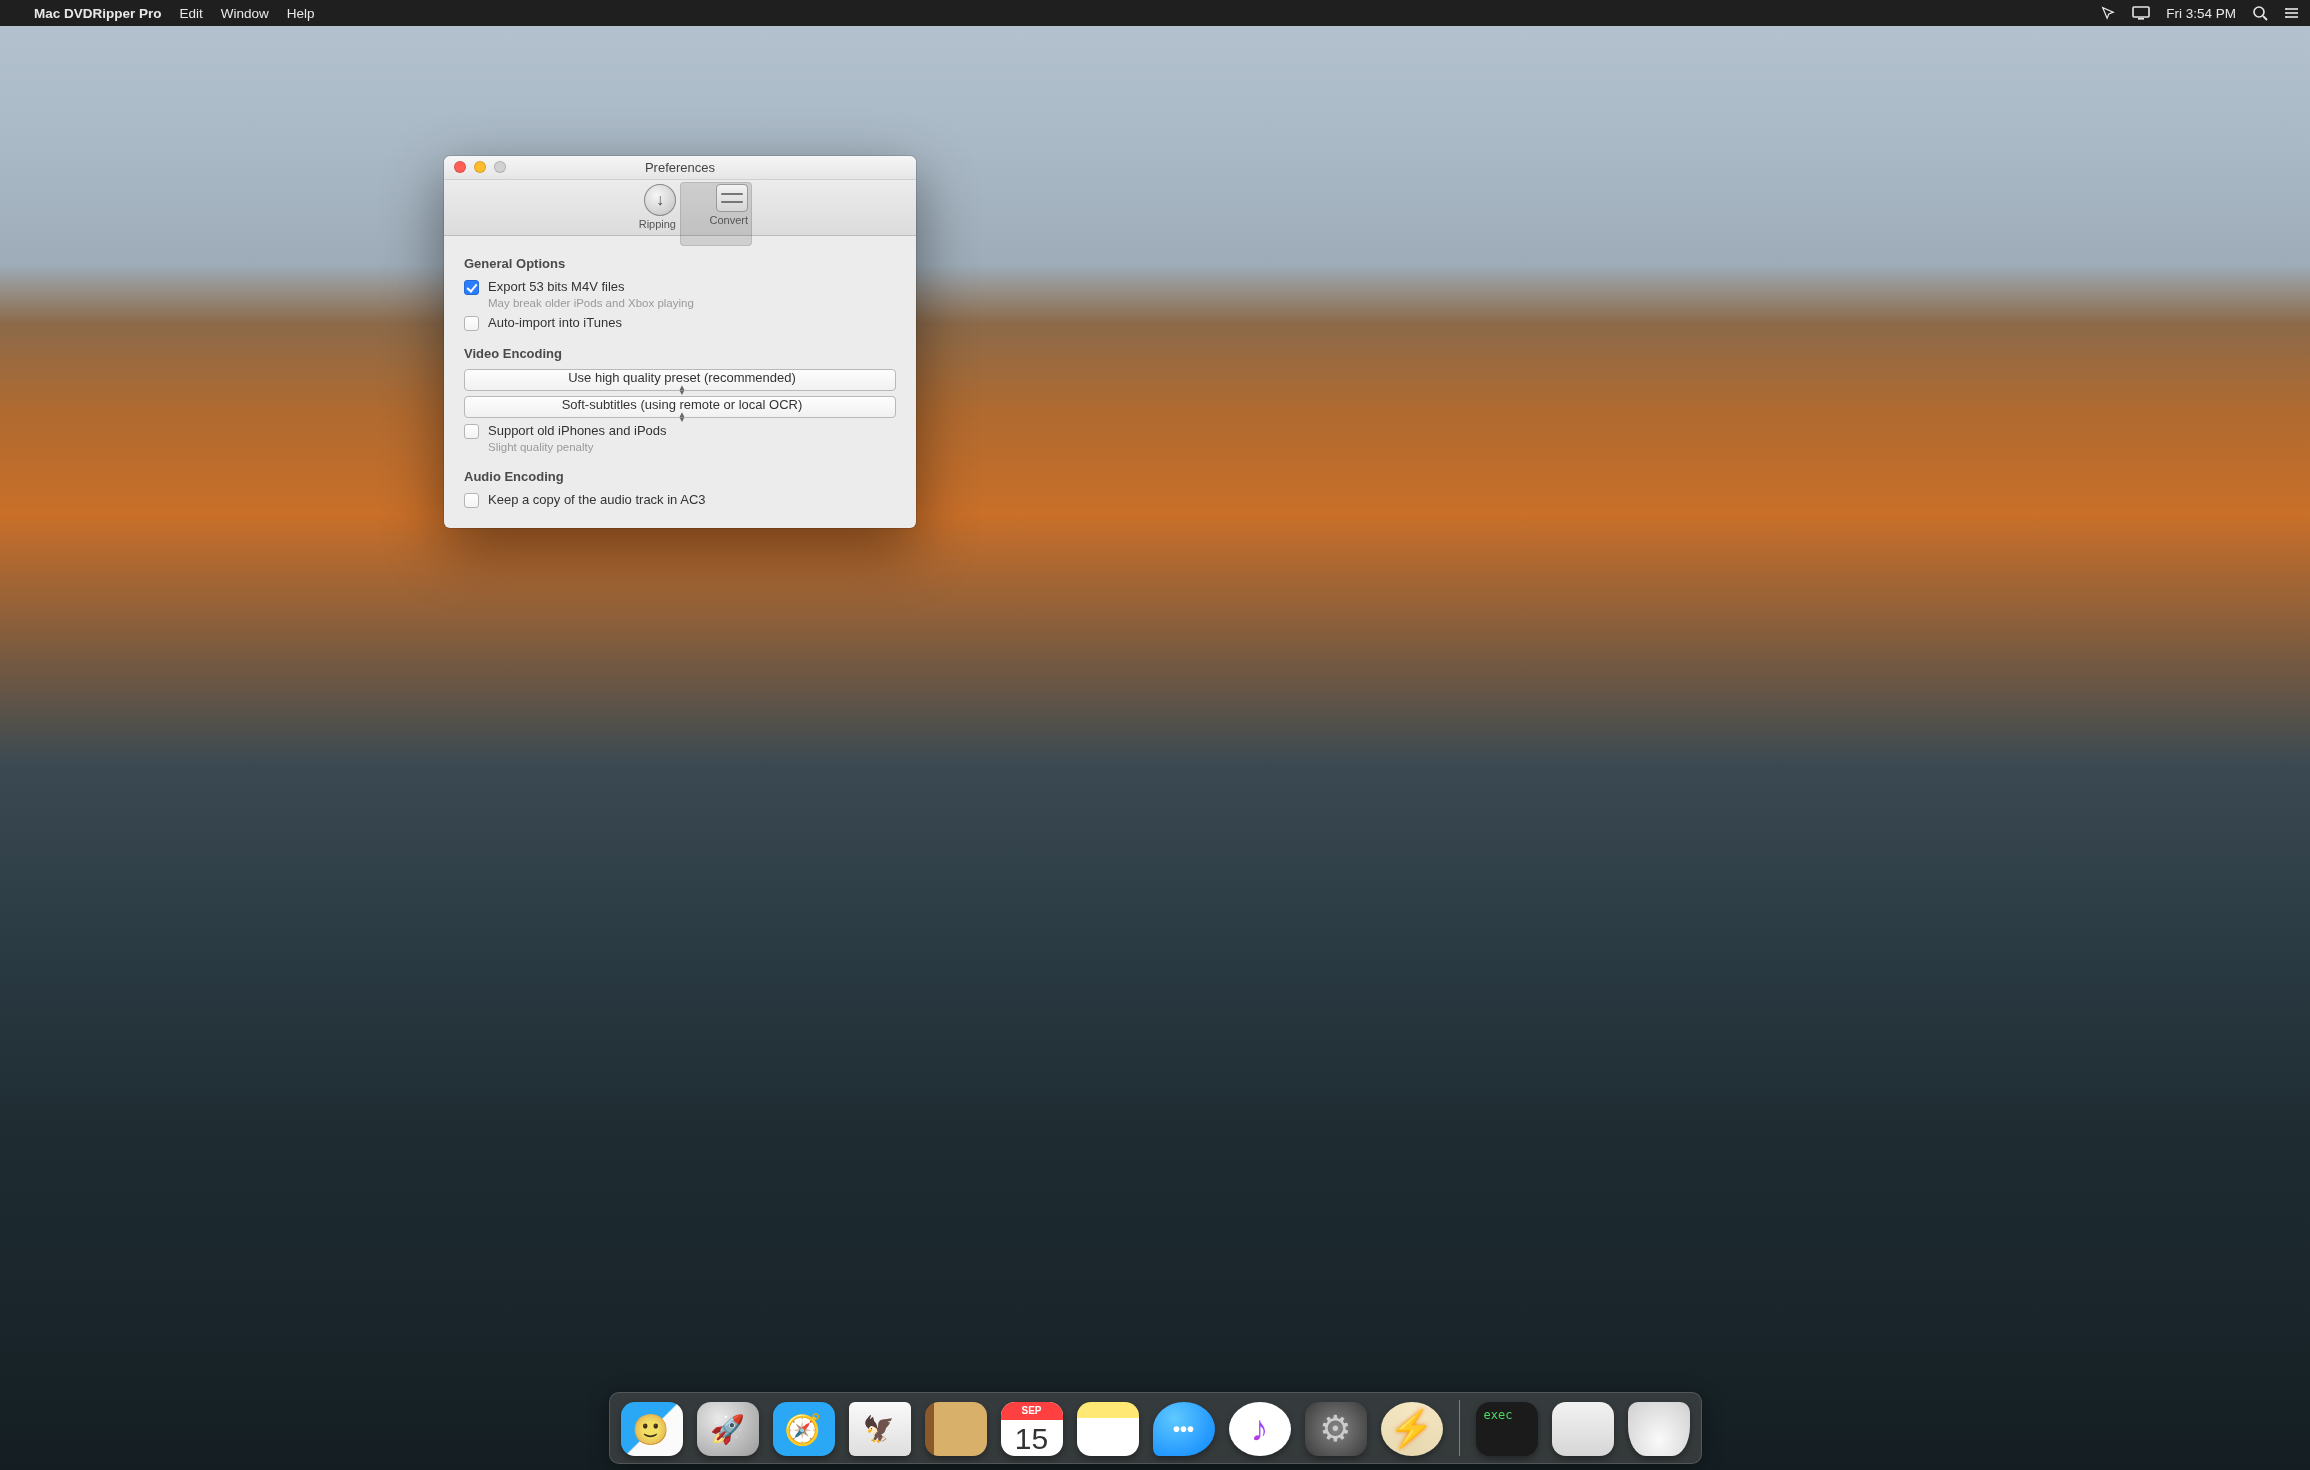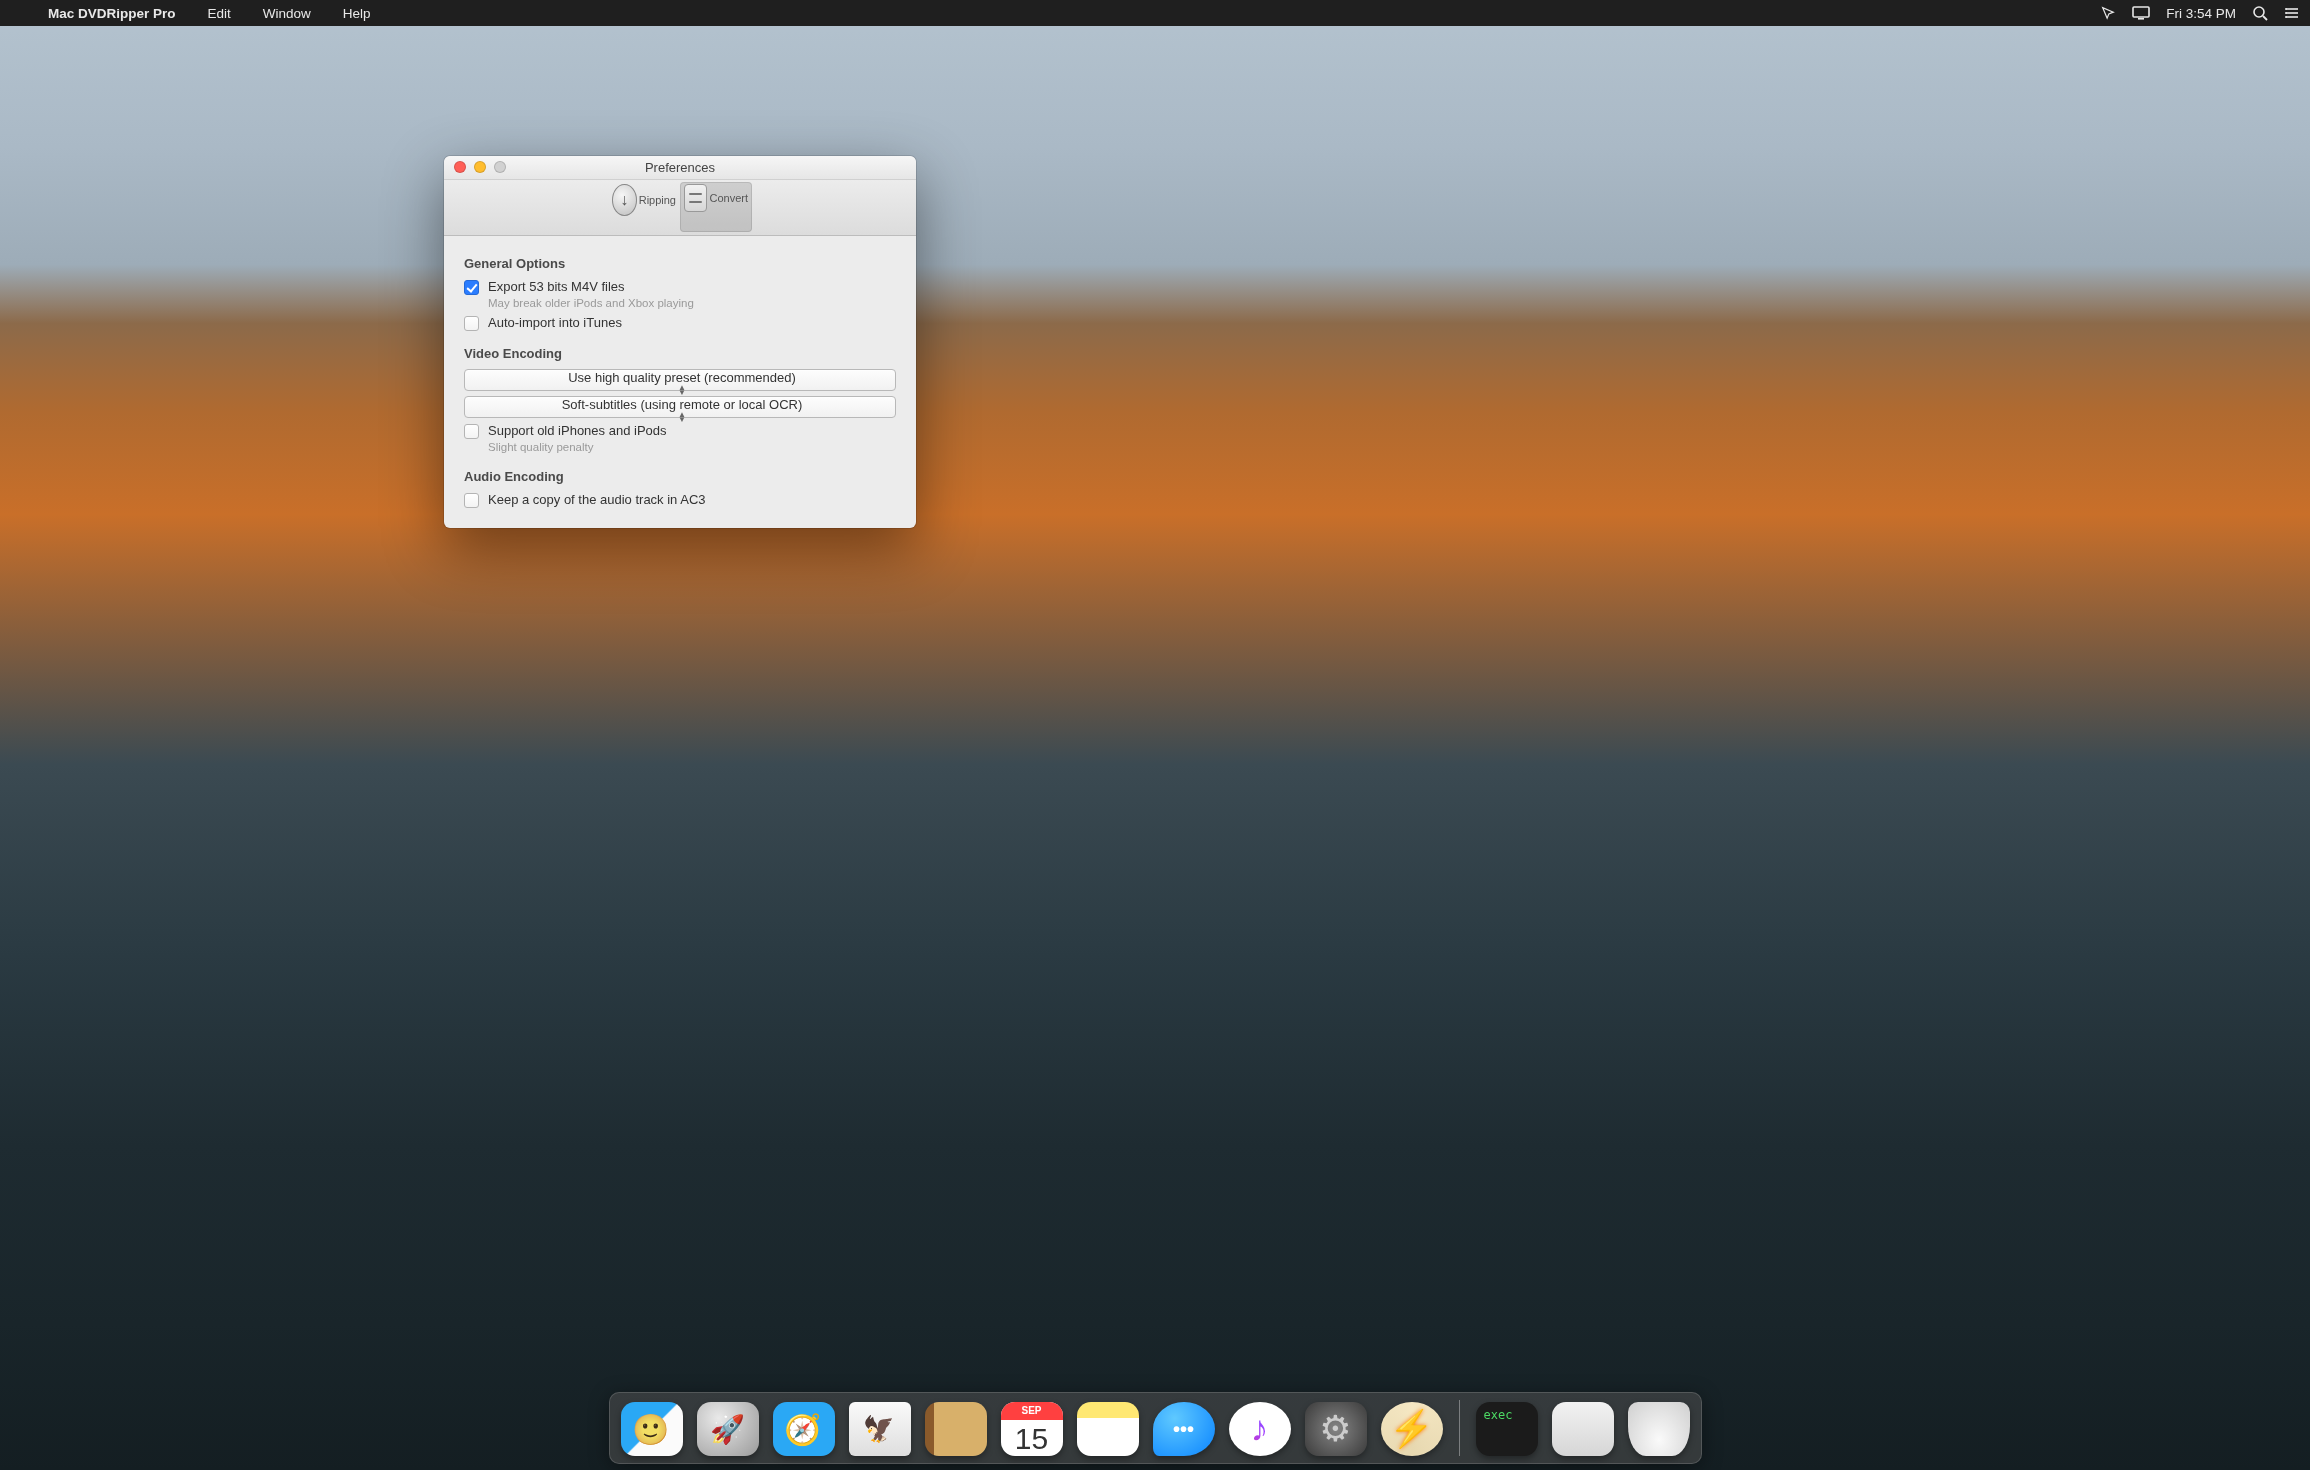--- a/index.html
+++ b/index.html
@@ -18,21 +18,21 @@
   .menubar {
     position: absolute; top:0; left:0; right:0;
     height: 26px;
     background: #1f1f1f;
     color: #e8e8e8;
     display:flex; align-items:center;
     padding: 0 10px;
     font-size: 13.5px;
     z-index: 100;
   }
-  .menubar .left { display:flex; align-items:flex-start; gap:32px; }
+  .menubar .left { display:flex; align-items:flex-start; gap:18px; }
   .menubar .right { margin-left:auto; display:flex; align-items:center; gap:16px; }
   .menubar .apple { font-size:15px; margin-right:6px; }
   .menubar .app-name { font-weight:600; }
   .menubar .mitem { cursor:default; }
   .menubar svg { display:block; }
 
   
   .window {
     position:absolute;
     left: 444px; top: 156px;
@@ -58,21 +58,21 @@
   .toolbar {
     background: linear-gradient(#ececec,#dcdcdc);
     border-bottom:1px solid #bcbcbc;
     height:56px;
     display:flex; justify-content:center; align-items:flex-start;
     padding-top:2px;
   }
   .tbtn {
     width:72px; text-align:center; font-size:11px; color:#555;
     padding:2px 4px 20px; border-radius:4px;
-    display:flex; flex-direction:row; align-items:center; gap:2px;
+    display:flex; flex-direction:column; align-items:flex-end; gap:2px;
   }
   .tbtn.selected { background: rgba(0,0,0,.12); box-shadow: inset 0 0 0 1px rgba(0,0,0,.1); }
   .tbtn .ticon {
     width:32px; height:32px; border-radius:50%;
     display:flex; align-items:center; justify-content:center;
   }
   .ticon.rip { background:radial-gradient(circle at 40% 35%, #f6f6f6, #bcbcbc); box-shadow:inset 0 0 0 1px #888; }
   .ticon.rip::after { content:"↓"; font-size:16px; color:#555; font-weight:bold; }
   .ticon.conv {
     width:32px; height:28px; background:linear-gradient(#f2f2f2,#d6d6d6);

